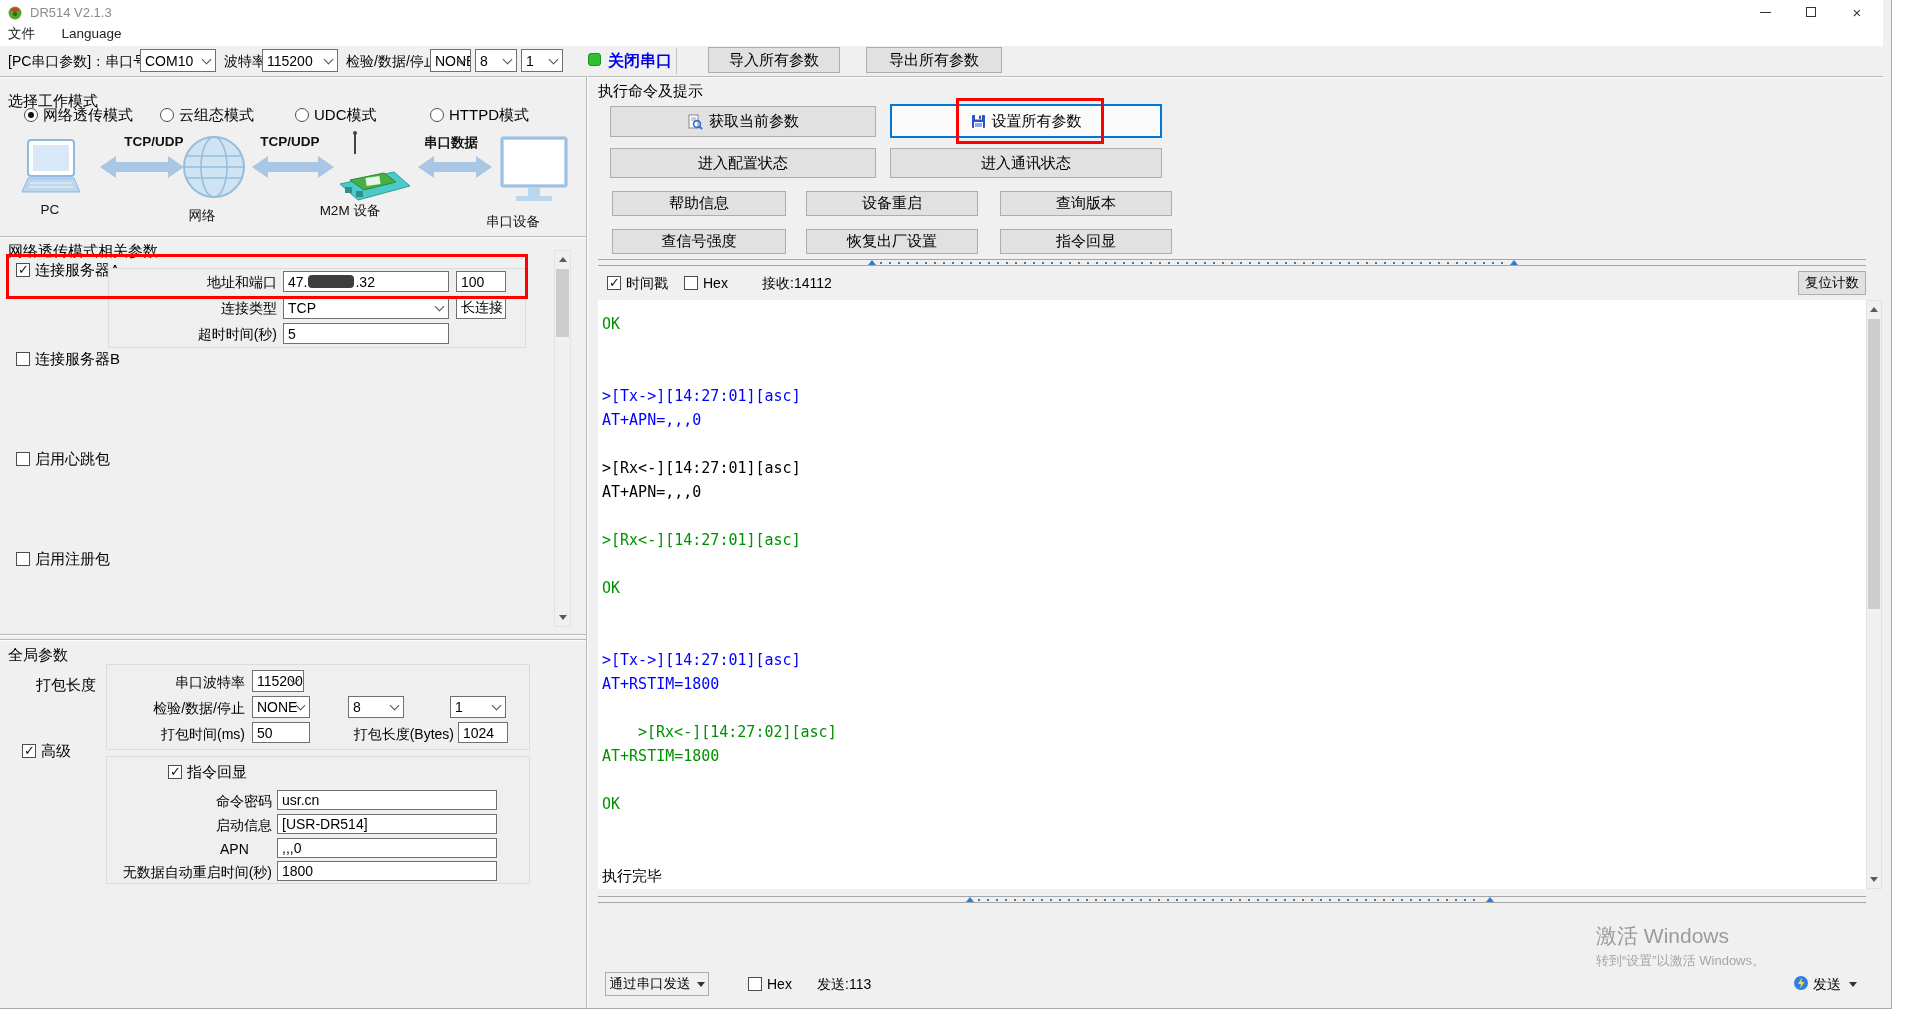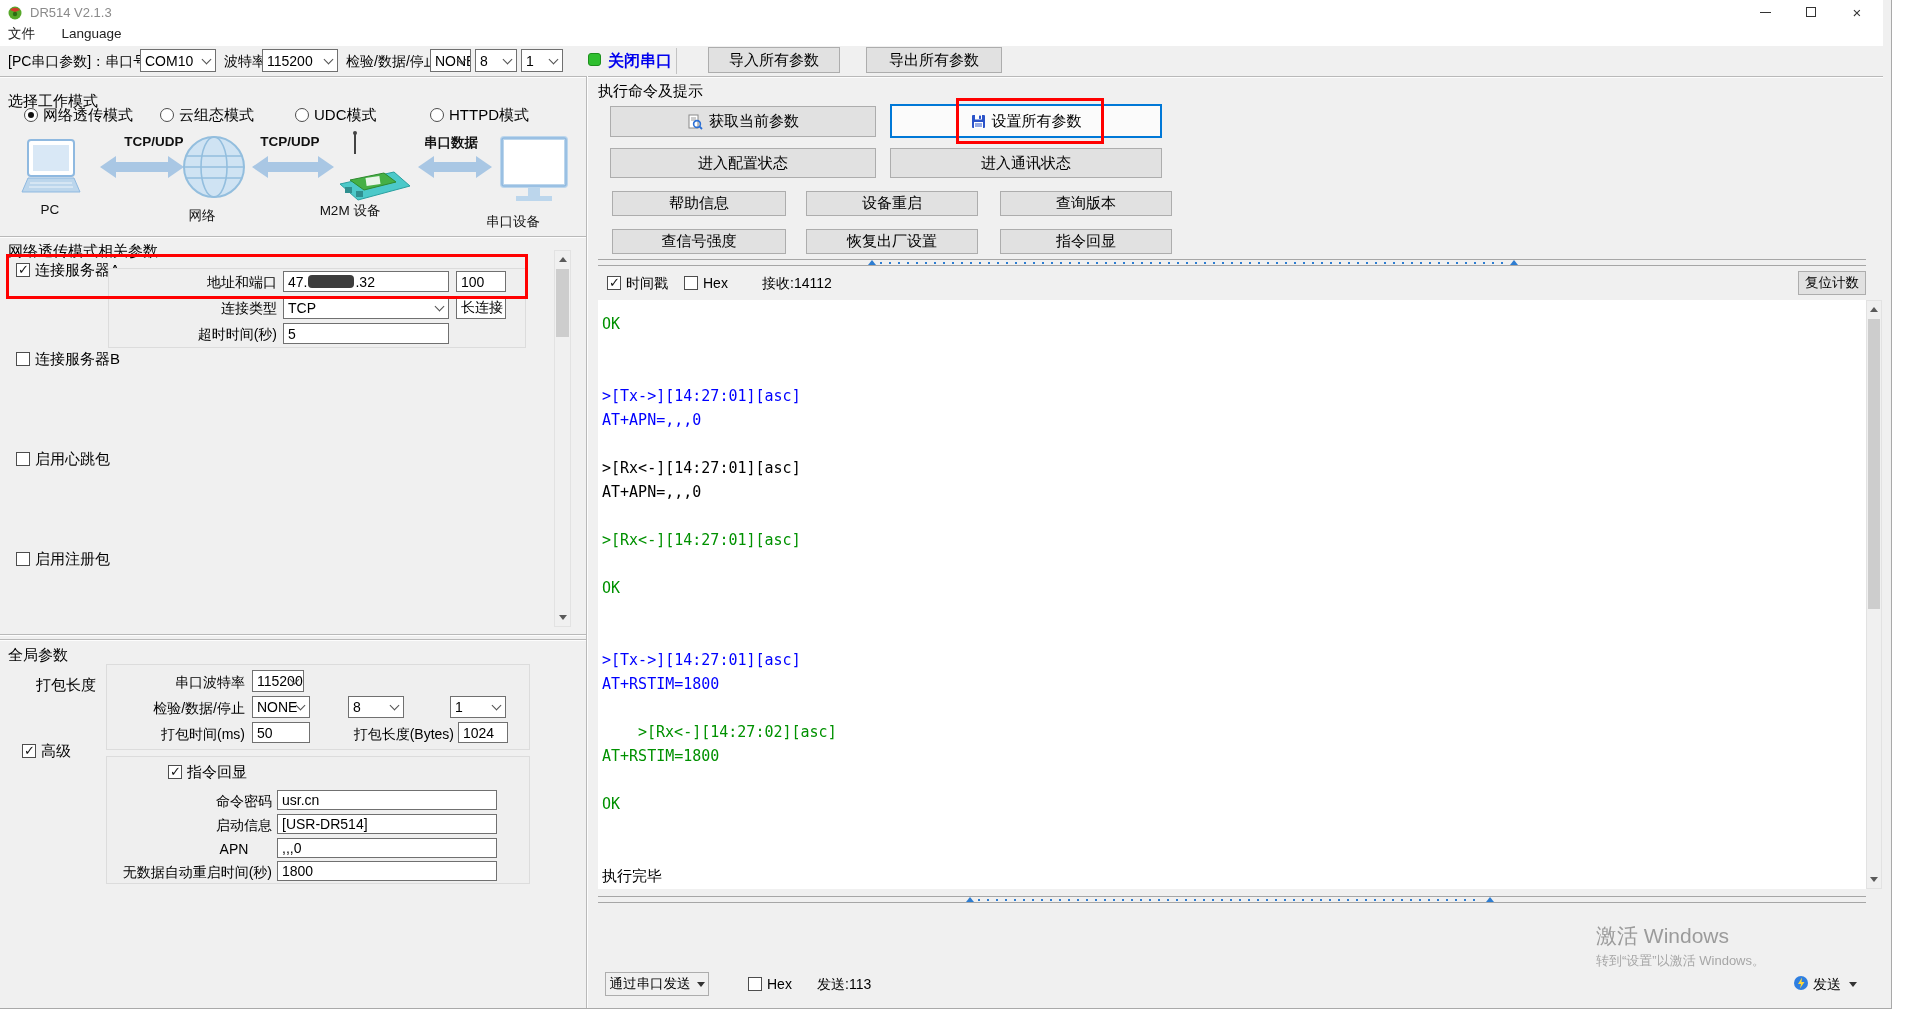--- a/index.html
+++ b/index.html
@@ -244,21 +244,21 @@
   <span class="chk on" style="left:168px;top:765px"></span>
   <span class="lbl" style="left:187px;top:763px">指令回显</span>
   <span class="lbl14" style="left:212px;top:793px;width:60px;text-align:right">命令密码</span>
   <div class="inp" style="left:277px;top:790px;width:220px;height:20px">
         <span>usr.cn</span>
       </div>
   <span class="lbl14" style="left:212px;top:817px;width:60px;text-align:right">启动信息</span>
   <div class="inp" style="left:277px;top:814px;width:220px;height:20px">
         <span>[USR-DR514]</span>
       </div>
-  <span class="lbl14" style="left:204px;top:841px;width:60px;text-align:center">APN</span>
+  <span class="lbl14" style="left:220px;top:841px;width:60px;text-align:left">APN</span>
   <div class="inp" style="left:277px;top:838px;width:220px;height:20px">
         <span>,,,0</span>
       </div>
   <span class="lbl14" style="left:108px;top:864px;width:164px;text-align:right">无数据自动重启时间(秒)</span>
   <div class="inp" style="left:277px;top:861px;width:220px;height:20px">
         <span>1800</span>
       </div>
 
   <div class="etchv" style="left:586px;top:76px;height:932px"></div>
 

